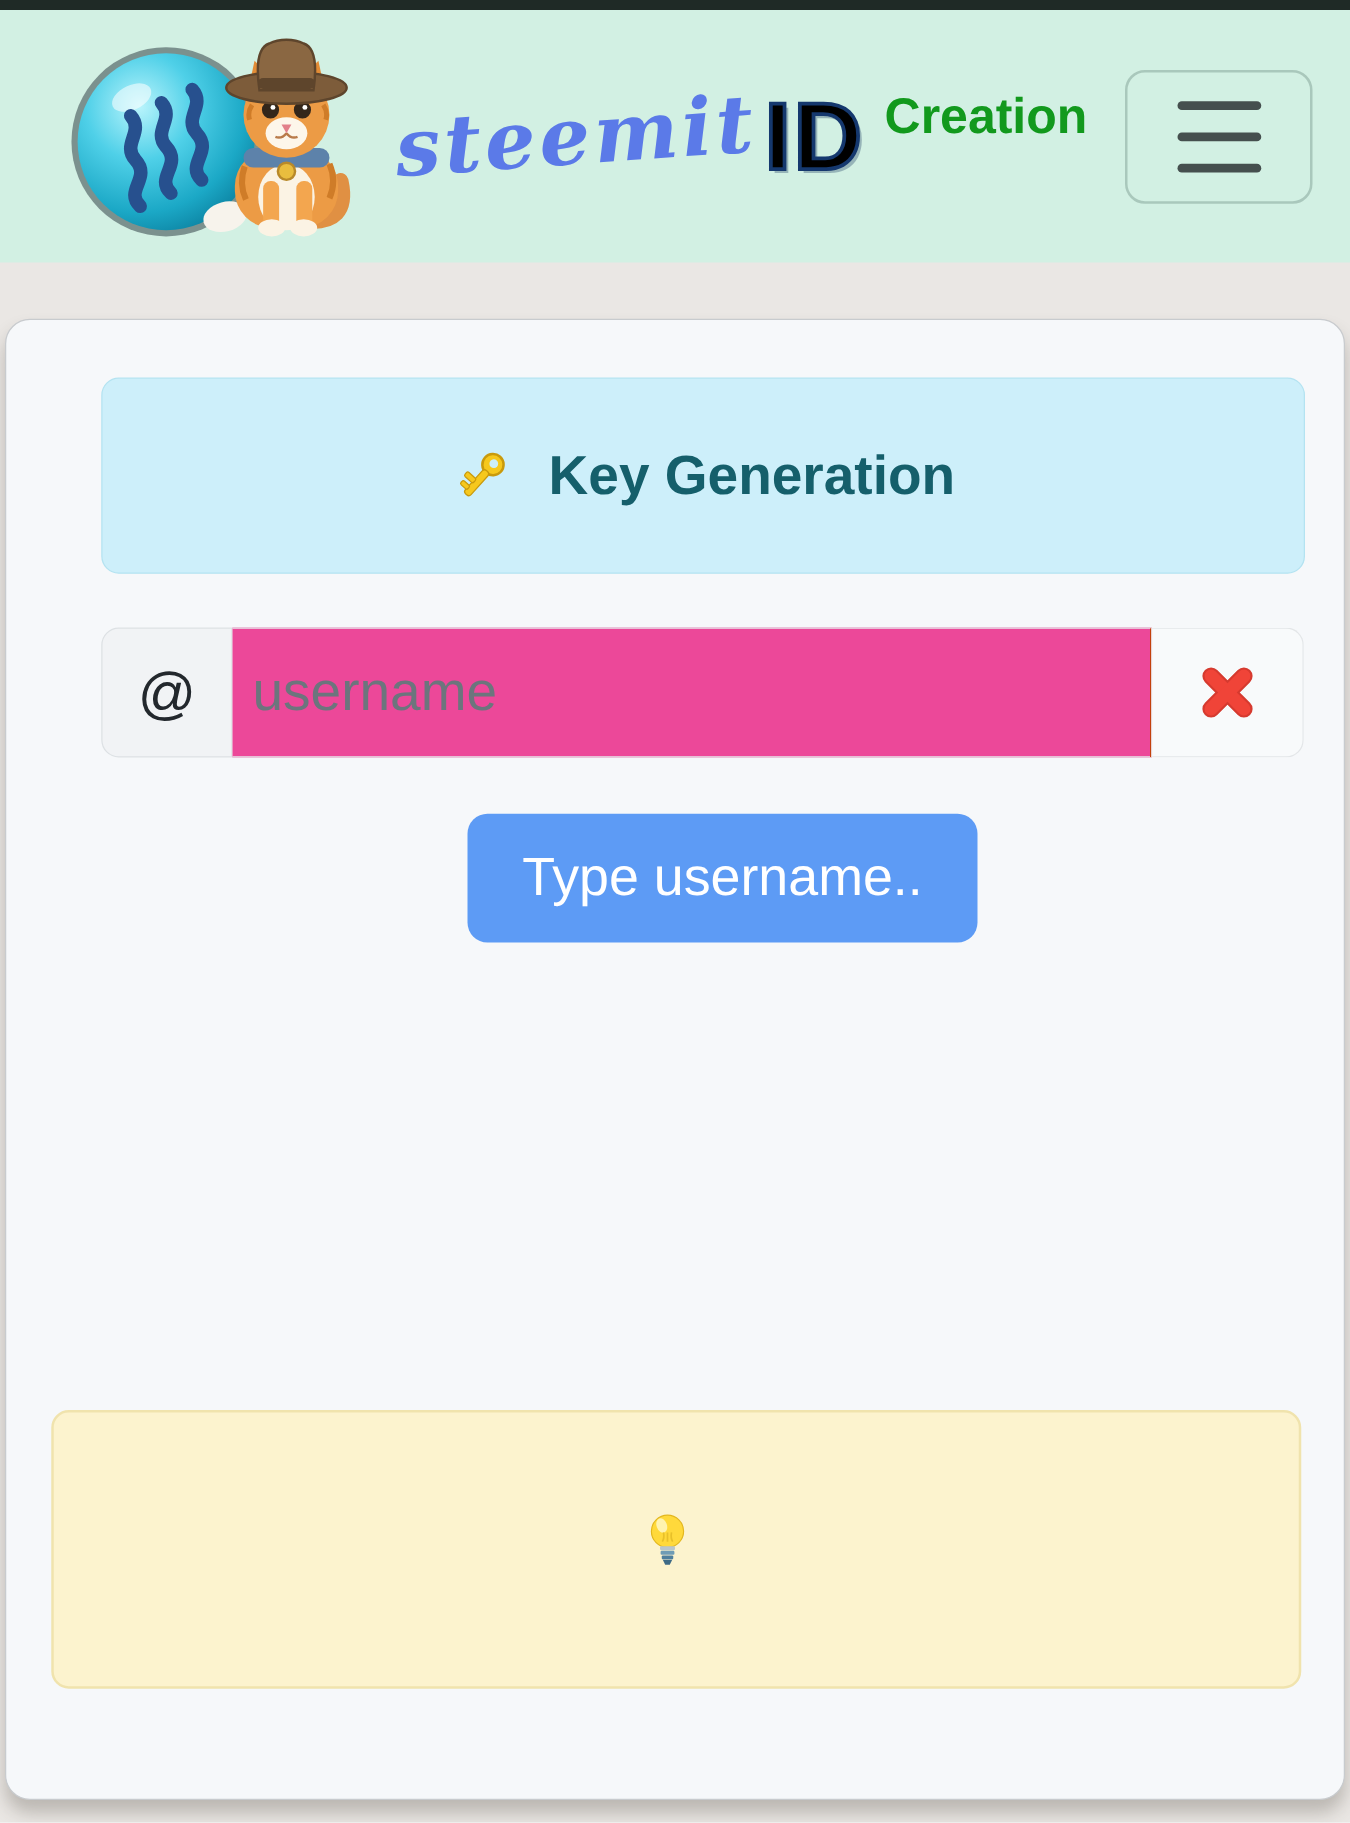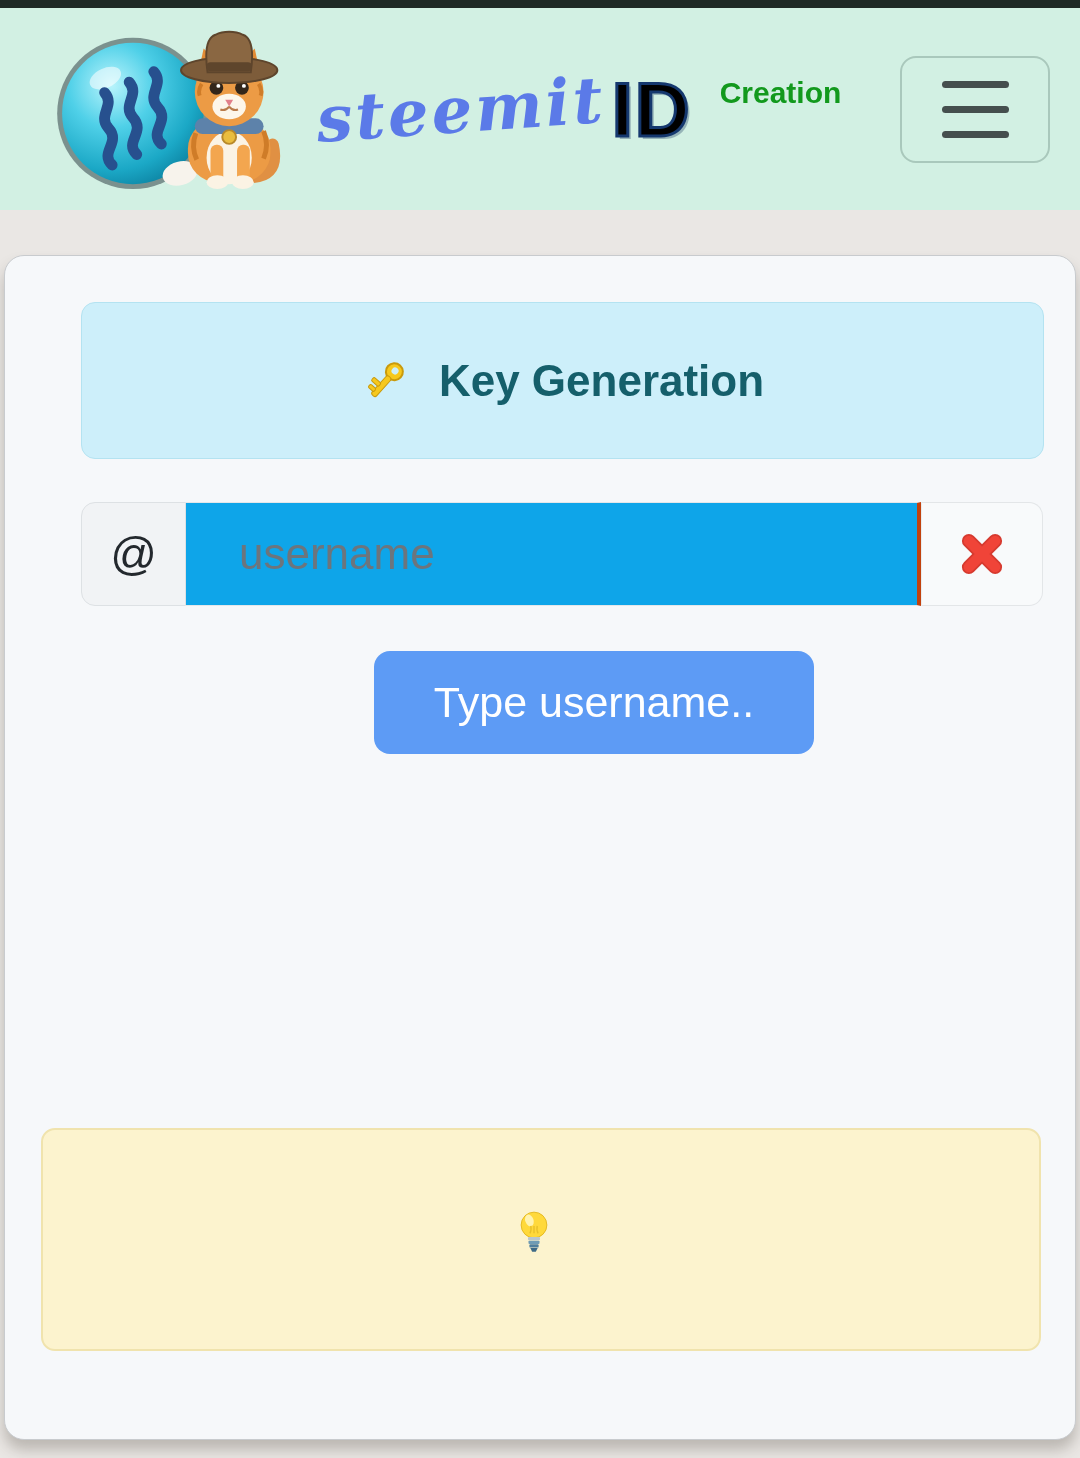--- a/index.html
+++ b/index.html
@@ -38,24 +38,24 @@
   .brand-id {
     font-size: 76px;
     font-weight: 800;
     color: #000000;
     -webkit-text-stroke: 3px #15386e;
     text-shadow: 3px 3px 0 rgba(13,44,87,0.30);
     margin-left: 6px;
     letter-spacing: 2px;
   }
   .brand-suffix {
-    font-size: 30px;
+    font-size: 40px;
     font-weight: bold;
     color: #12991d;
-    margin-left: 28px;
+    margin-left: 16px;
     transform: translateY(-16px);
   }
   .menu-btn {
     margin-left: auto;
     width: 150px; height: 107px;
     border: 2px solid rgba(95,125,115,0.35);
     border-radius: 16px;
     background: transparent;
     display: flex; flex-direction: column;
     justify-content: center; align-items: center;
@@ -92,42 +92,42 @@
     width: 105px;
     background: #f1f3f5;
     border: 1px solid #dde1e4;
     border-radius: 14px 0 0 14px;
     display: flex; align-items: center; justify-content: center;
     font-size: 46px; color: #23282d;
   }
   .ig-input {
     flex: 1;
     min-width: 0;
-    border: 1px solid #e4e7ea; border-left: none; border-right: 4px solid #c2410c;
-    background: #0ea5e9;
+    border: 1px solid #e4e7ea; border-left: none; border-right: 1px solid #c2410c;
+    background: #ec4899;
     font-size: 44px; color: #333;
-    padding: 0 0 0 53px;
+    padding: 0 0 0 16px;
     outline: none;
     font-family: inherit;
     border-radius: 0;
   }
   .ig-input::placeholder { color: #6c757d; opacity: 1; }
   .ig-clear {
     width: 122px;
     background: #f8fafb;
     border: 1px solid #e3e6e8; border-left: 1px solid #e9ebed;
     border-radius: 0 14px 14px 0;
     display: flex; align-items: center; justify-content: center;
     cursor: pointer;
     padding: 0;
   }
 
   .type-btn {
     position: absolute; left: 369px; top: 395px;
-    width: 440px; height: 103px;
+    width: 408px; height: 103px;
     background: #5d9bf5;
     border: none; border-radius: 16px;
     color: #ffffff; font-size: 43px;
     font-family: inherit;
     cursor: pointer;
   }
 
   .notice {
     position: absolute; left: 36px; right: 34px; top: 872px; height: 223px;
     background: #fcf3ce;

